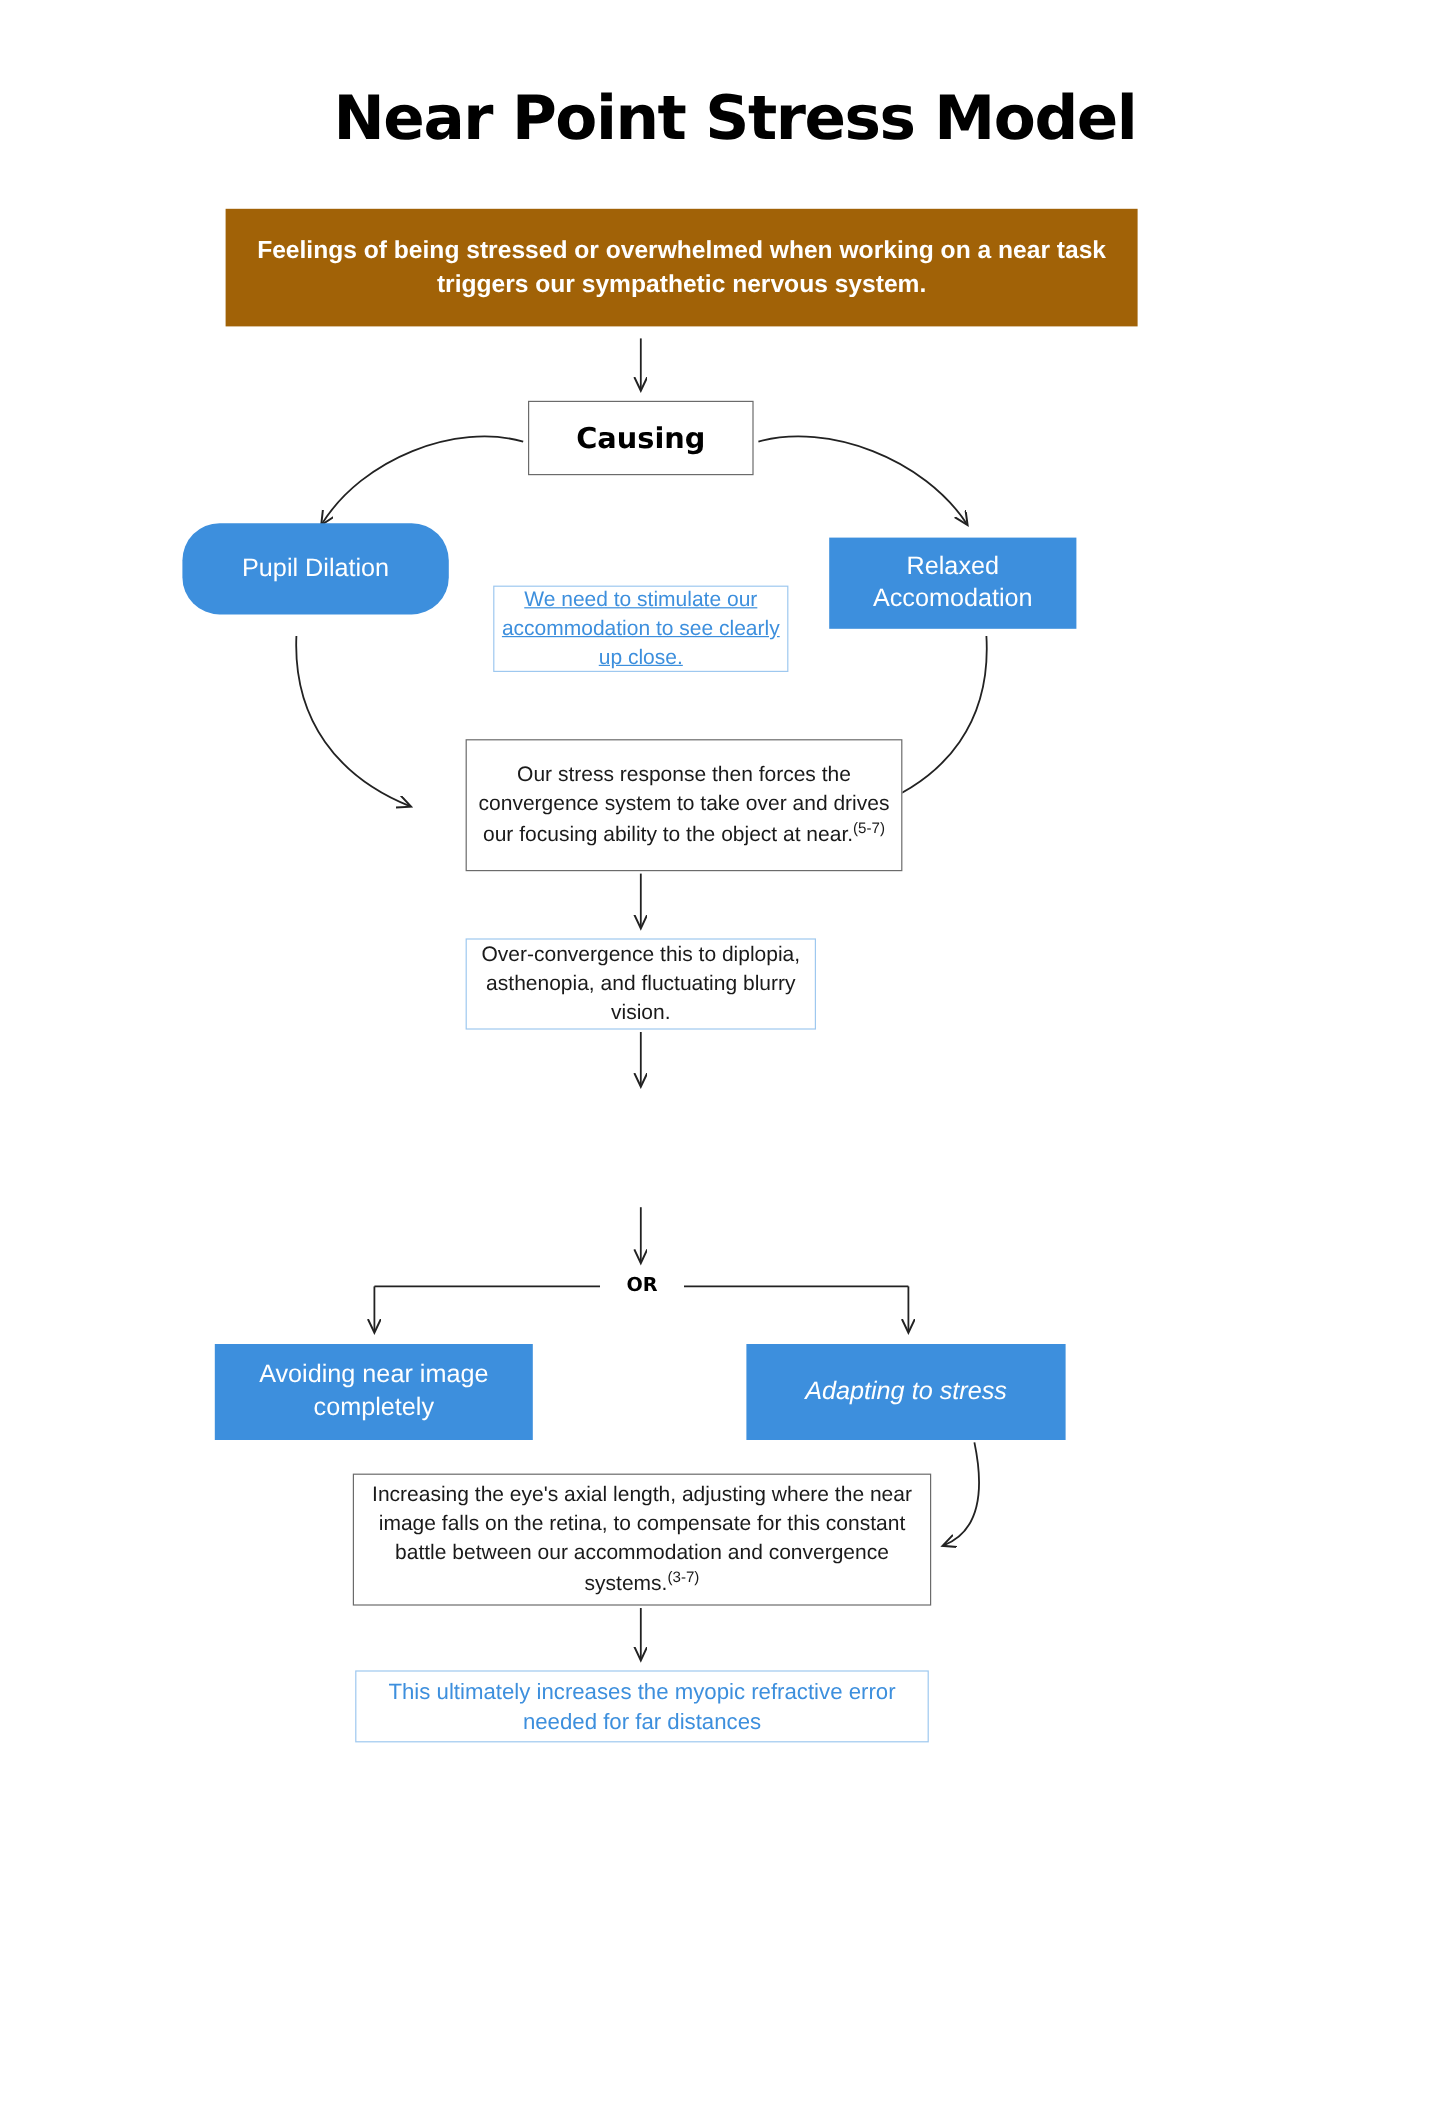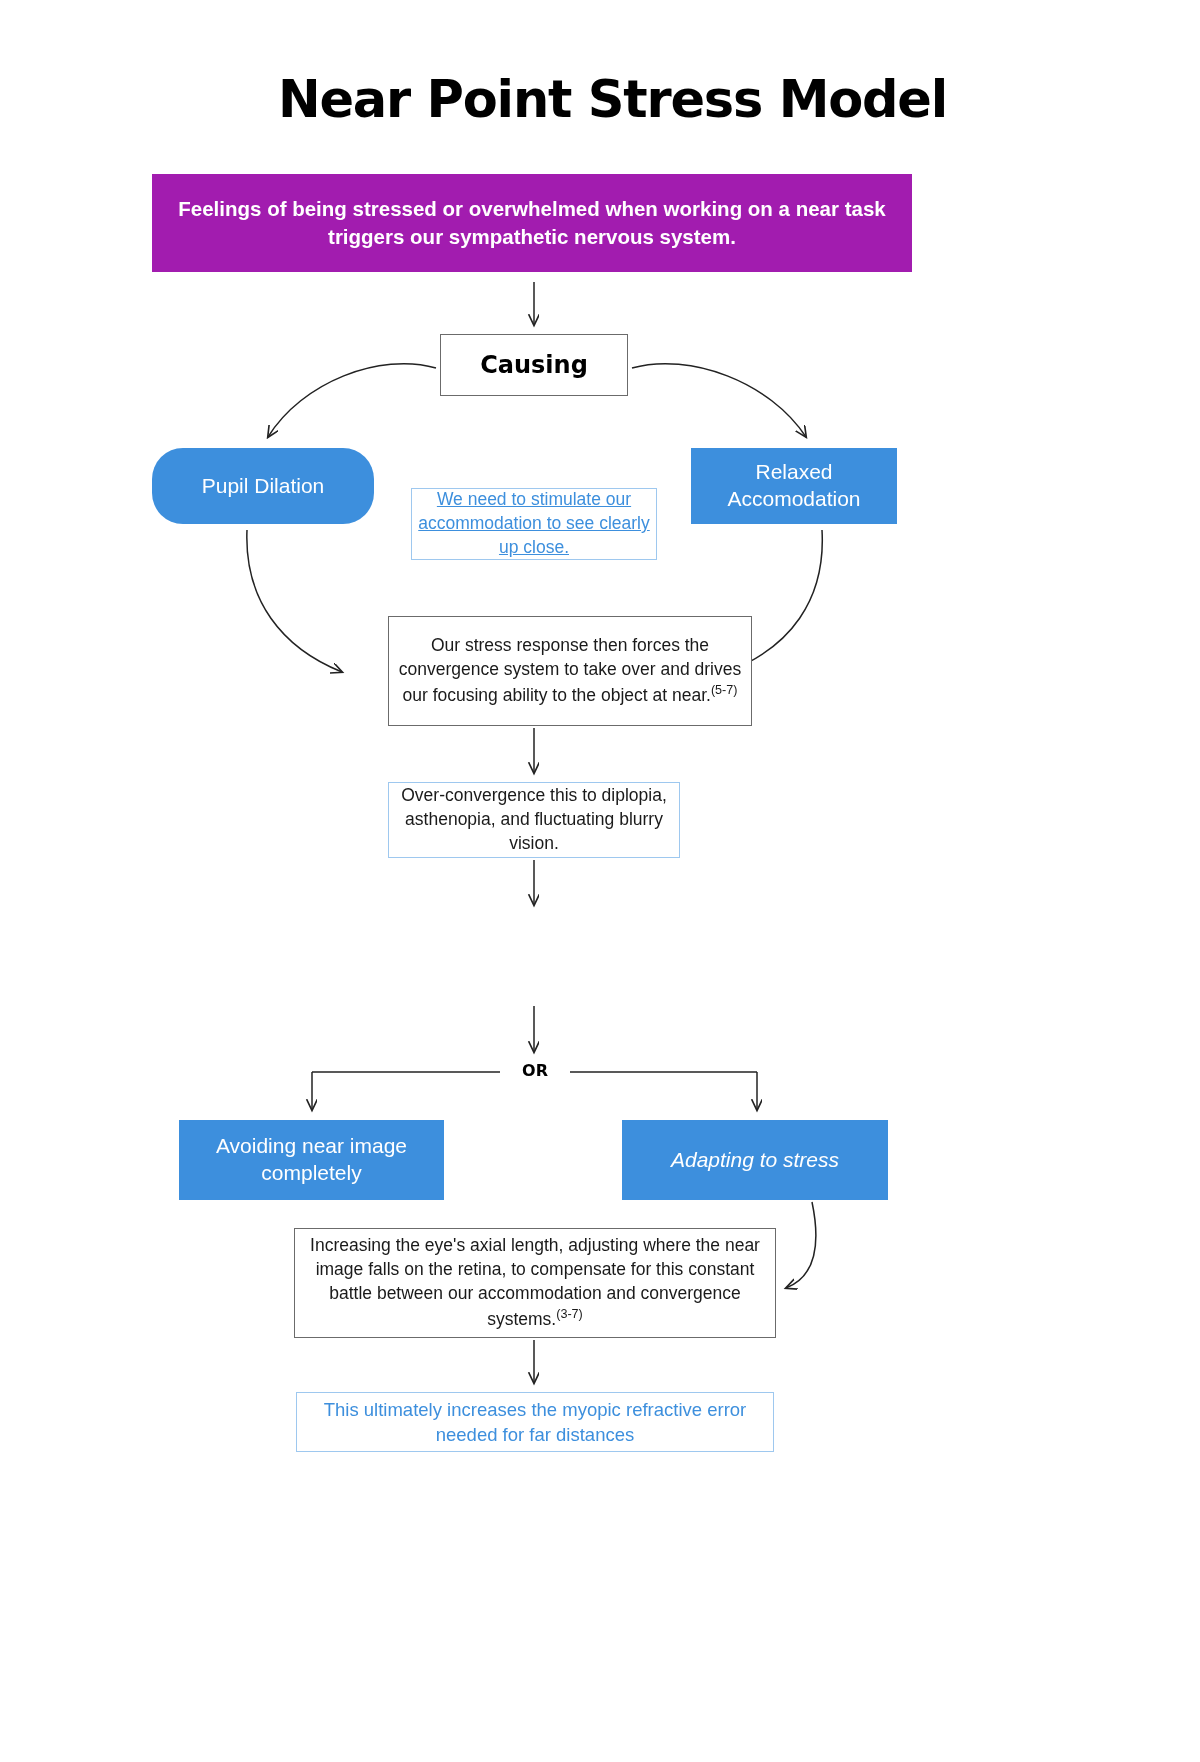--- a/index.html
+++ b/index.html
@@ -30,31 +30,32 @@
     font-weight: bold;
     font-size: 51px;
     letter-spacing: -1.2px;
     color: #000000;
     line-height: 1.1;
     padding-left: 25px;
   }
 
   
   .banner {
-    background: #a21caf;
+    background: #a16207;
     color: #ffffff;
     font-family: "Liberation Sans", sans-serif;
     font-weight: bold;
     display: flex;
     align-items: center;
     justify-content: center;
     text-align: center;
     line-height: 1.38;
     font-size: 20.5px;
     padding: 0 24px;
+    margin-left: 36px;
   }
   #banner-intro { left: 152px; top: 174px; width: 760px; height: 98px; }
   #banner-theory { left: 193px; top: 914px; width: 680px; height: 90px; font-size: 20.5px; }
 
   
   #causing-box {
     left: 440px; top: 334px; width: 188px; height: 62px;
     border: 1.6px solid #6b6b6b;
     background: #ffffff;
     display: flex; align-items: center; justify-content: center;
@@ -69,21 +70,21 @@
     background: #3d8fdd;
     color: #ffffff;
     display: flex;
     align-items: center;
     justify-content: center;
     text-align: center;
     font-size: 21px;
     line-height: 1.28;
     font-weight: 400;
   }
-  #box-pupil      { left: 152px; top: 448px; width: 222px; height: 76px; border-radius: 31px; }
+  #box-pupil      { left: 152px; top: 436px; width: 222px; height: 76px; border-radius: 31px; }
   #box-relaxed    { left: 691px; top: 448px; width: 206px; height: 76px; }
   #box-avoiding   { left: 179px; top: 1120px; width: 265px; height: 80px; }
   #box-adapting   { left: 622px; top: 1120px; width: 266px; height: 80px; font-style: italic; }
 
   
   .lightblue-box {
     background: #ffffff;
     border: 1.6px solid #9ec8ef;
     display: flex;
     align-items: center;

